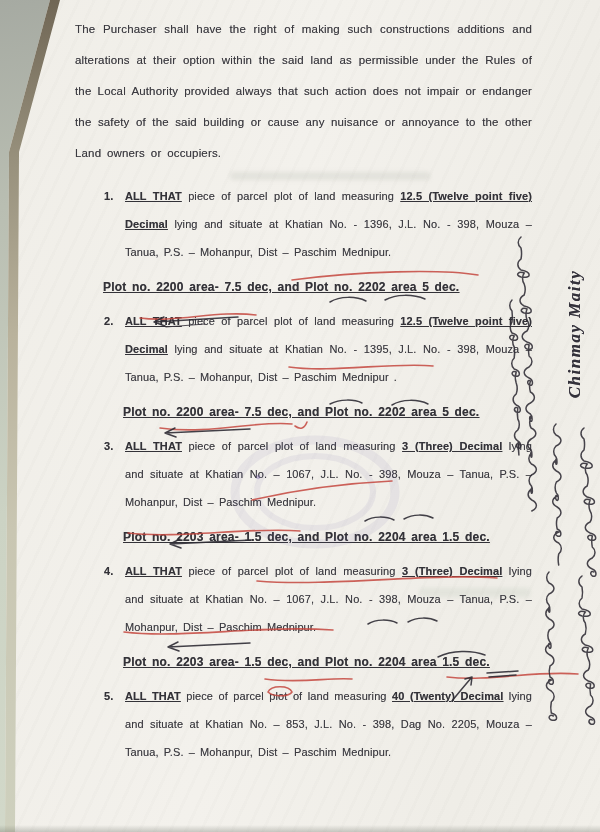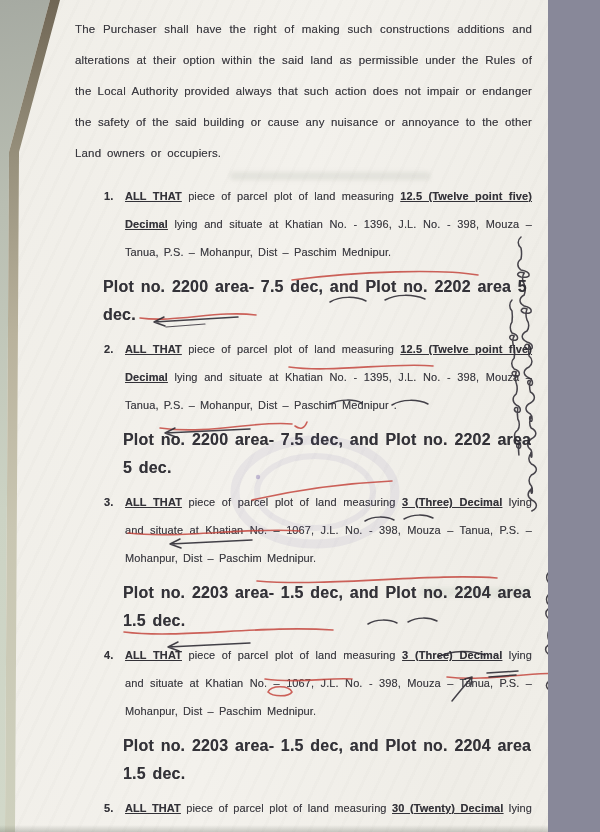--- a/index.html
+++ b/index.html
@@ -1,17 +1,17 @@
 <!DOCTYPE html>
 <html><head>
 <meta charset="utf-8">
 <style>
   html,body{margin:0;padding:0;background:#889;}
   .screen{
-    position:relative;width:548px;height:832px;overflow:hidden;
+    position:relative;width:600px;height:832px;overflow:hidden;
     background:linear-gradient(170deg,#a6aaa2 0%,#b9beb2 22%,#ccd3c4 55%,#d4dacb 100%);
     font-family:"Liberation Sans",sans-serif;
   }
   
   .paper{
     position:absolute;left:0;top:0;width:600px;height:832px;
     background:linear-gradient(100deg,#f0eee8 0%,#f3f1ec 45%,#efede7 80%,#f1efe9 100%);
     clip-path:polygon(50px 0,600px 0,600px 832px,5px 832px,9px 152px);
   }
   .paper::after{ 
@@ -34,22 +34,22 @@
   .heading-wrap{margin-top:24px;text-align:center;}
   .heading{display:inline-block;font-weight:bold;font-size:13.5px;letter-spacing:.6px;
            border-bottom:2px solid #3b3a40;padding:0 2px 1px 2px;color:#353439;
            text-shadow:0 0 .5px rgba(50,50,55,.6);}
   .items{margin-top:13px;}
   .item{position:relative;margin:0 0 7px 0;padding-left:58px;width:407px;box-sizing:content-box;
         font-size:11px;line-height:28px;text-align:justify;letter-spacing:.1px;word-spacing:2px;
         text-shadow:0 0 .5px rgba(60,60,65,.5);}
   .item .num{position:absolute;left:37px;top:0;font-weight:bold;color:#333238;}
   .b{font-weight:bold;color:#333238;text-decoration:underline;}
-  .plot-line{margin:0 0 6px 0;padding-left:56px;font-size:16px;line-height:28px;font-weight:bold;
-             color:#333238;letter-spacing:.2px;word-spacing:2px;text-shadow:0 0 .5px rgba(50,50,55,.55);}
+  .plot-line{margin:0 0 6px 0;padding-left:56px;font-size:12px;line-height:28px;font-weight:bold;
+             color:#333238;letter-spacing:.2px;word-spacing:2px;text-shadow:0 0 .5px rgba(50,50,55,.55);text-decoration:underline;}
   
   .sig-en{position:absolute;left:443px;top:322px;width:268px;height:24px;
           transform:rotate(-90deg);transform-origin:center;
           font-family:"Liberation Serif",serif;font-style:italic;font-weight:bold;
           font-size:17px;letter-spacing:1.5px;color:#33313a;text-align:center;
           text-shadow:0 0 .4px rgba(45,42,55,.7);}
   .overlay{position:absolute;left:0;top:0;width:600px;height:832px;pointer-events:none;}
   .pen{stroke:#2f2c35;stroke-width:1.5;fill:none;stroke-linecap:round;opacity:.9;}
   .pen-thin{stroke:#38343d;stroke-width:1.2;fill:none;stroke-linecap:round;opacity:.85;}
   .red{stroke:#c4473e;stroke-width:1.6;fill:none;stroke-linecap:round;opacity:.85;}
@@ -87,21 +87,21 @@
         <span class="num">3.</span><span class="b">ALL THAT</span><span> piece of parcel plot of land measuring </span><span class="b">3 (Three) Decimal</span><span>  lying and situate at Khatian No. –  1067, J.L. No. - 398,  Mouza – Tanua, P.S. – Mohanpur, Dist – Paschim Mednipur.</span>
       </div>
       <div class="plot-line">Plot no. 2203 area- 1.5 dec,  and Plot no. 2204 area 1.5 dec.</div>
 
       <div class="item">
         <span class="num">4.</span><span class="b">ALL THAT</span><span> piece of parcel plot of land measuring </span><span class="b">3 (Three) Decimal</span><span>  lying and situate at Khatian No. – 1067, J.L. No. - 398,  Mouza – Tanua, P.S. – Mohanpur, Dist – Paschim Mednipur.</span>
       </div>
       <div class="plot-line">Plot no. 2203 area- 1.5 dec,  and Plot no. 2204 area 1.5 dec.</div>
 
       <div class="item">
-        <span class="num">5.</span><span class="b">ALL THAT</span><span> piece of parcel plot of land measuring </span><span class="b">30 (Twenty) Decimal</span><span>  lying and situate at Khatian No. – 853, J.L. No. - 398, Dag No. 2205, Mouza – Tanua, P.S. – Mohanpur, Dist – Paschim Mednipur.</span>
+        <span class="num">5.</span><span class="b">ALL THAT</span><span> piece of parcel plot of land measuring </span><span class="b">40 (Twenty) Decimal</span><span>  lying and situate at Khatian No. – 853, J.L. No. - 398, Dag No. 2205, Mouza – Tanua, P.S. – Mohanpur, Dist – Paschim Mednipur.</span>
       </div>
 
     </div>
   </div>
 
   <svg class="overlay" viewBox="0 0 600 832">
 
     <g>
       <ellipse class="stamp" cx="315" cy="492" rx="80" ry="52" stroke-width="9"></ellipse>
       <ellipse class="stamp" cx="315" cy="492" rx="58" ry="36" stroke-width="6"></ellipse>

